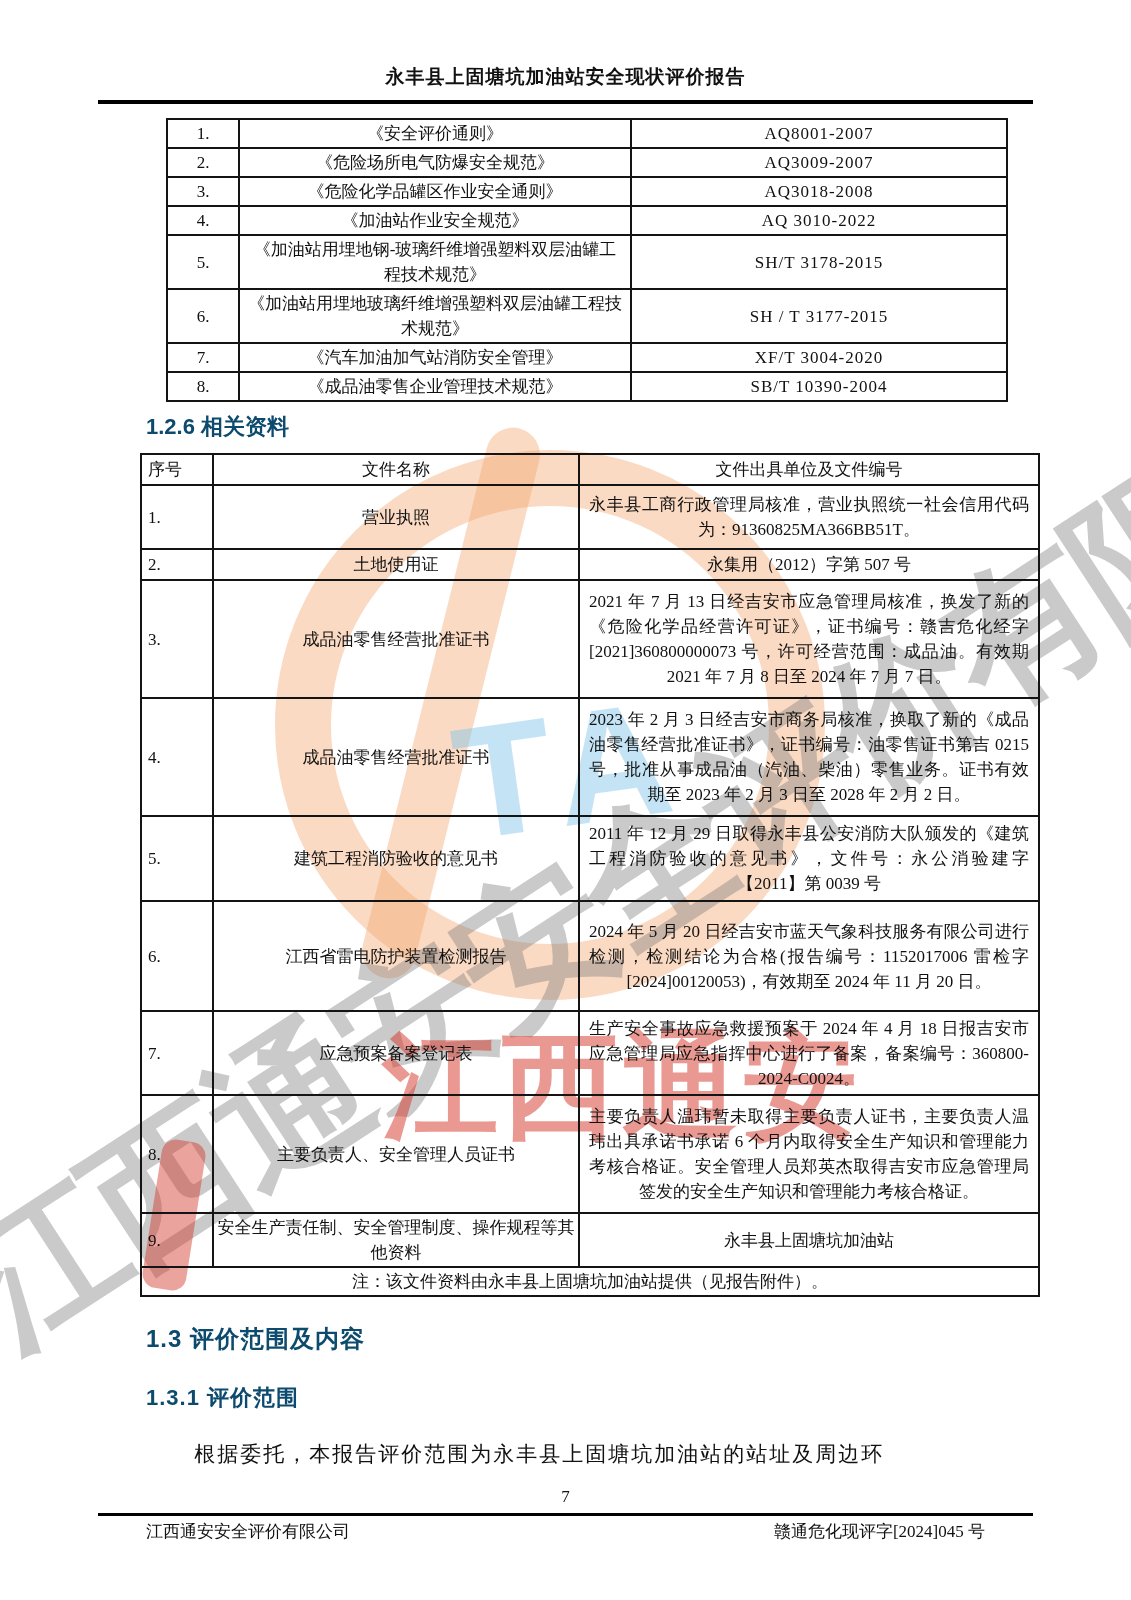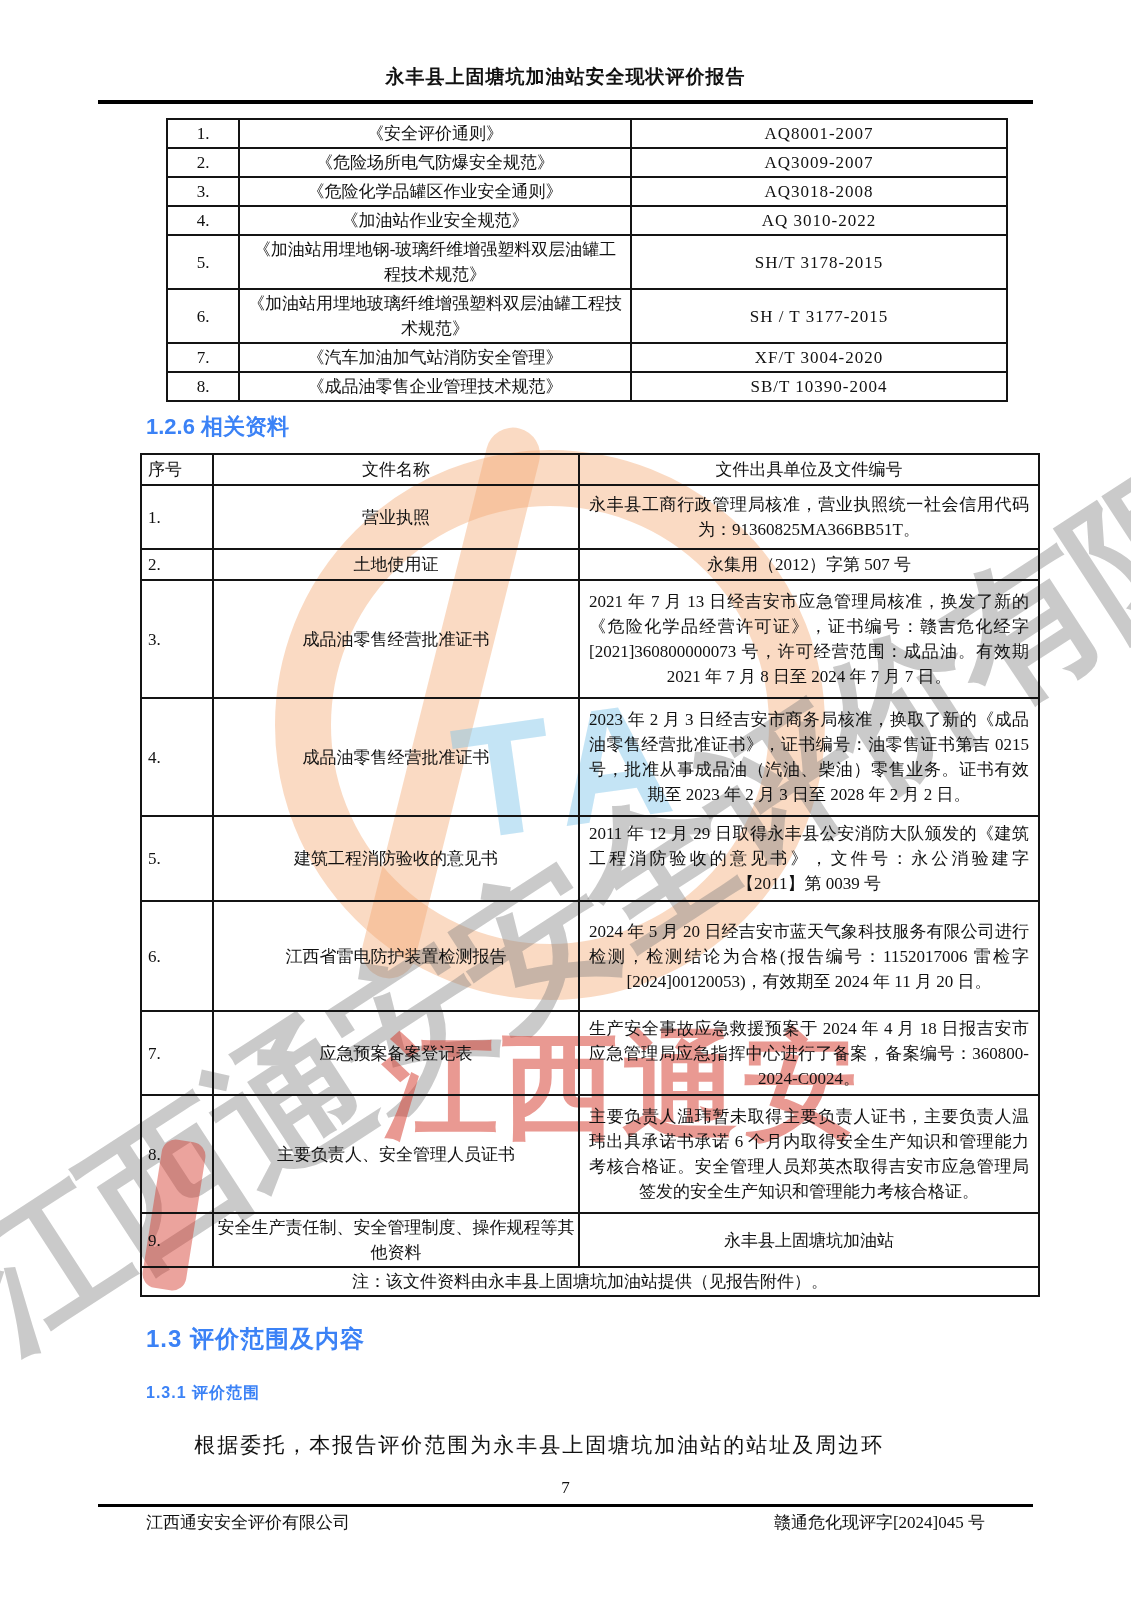--- a/index.html
+++ b/index.html
@@ -63,36 +63,36 @@
   td{border:2px solid #141414;vertical-align:middle;padding:1px 6px;box-sizing:border-box;}
   .t-standards{margin:14px 0 0 166px;width:840px;font-size:17px;}
   .t-standards td{line-height:25px;}
   .t-standards .c-no{width:72px;text-align:center;}
   .t-standards .c-name{width:392px;text-align:center;}
   .t-standards .c-code{width:376px;text-align:center;letter-spacing:1px;}
   .row-s{height:27px;}
   .row-d{height:53px;}
   .h-sec{
     font-family:"Liberation Sans","DejaVu Sans",sans-serif;
-    font-weight:bold;color:#3b82f6;
+    font-weight:bold;color:#0c4a6e;
   }
   .h-126{font-size:22px;margin:10px 0 0 146px;}
   .t-docs{margin:11px 0 0 140px;width:870px;font-size:17px;}
   .t-docs td{line-height:25px;}
   .t-docs .c-no{width:72px;text-align:left;}
   .t-docs .c-name{width:366px;text-align:center;padding:1px 2px;}
   .t-docs .c-desc{width:460px;padding:2px 9px;}
   .desc-just{text-align:justify;text-align-last:center;}
   .desc-center{text-align:center;}
   .hdr-row{height:27px;}
   .hdr-row td{text-align:center;font-weight:normal;}
   .note-row{height:29px;}
   .note-row td{text-align:center;}
   .h-13{font-size:24px;margin:26px 0 0 146px;letter-spacing:1px;}
-  .h-131{font-size:16px;margin:28px 0 12px 146px;letter-spacing:1px;}
+  .h-131{font-size:22px;margin:28px 0 12px 146px;letter-spacing:1px;}
   .body-par{
     margin:26px 118px 0 146px;
     font-size:21px;line-height:30px;letter-spacing:2px;
     text-indent:2.3em;text-align:justify;
   }
   .page-num{
     margin-top:18px;text-align:center;font-size:17px;
   }
   .foot-rule{
     height:0;border:none;border-top:3px solid #000;

